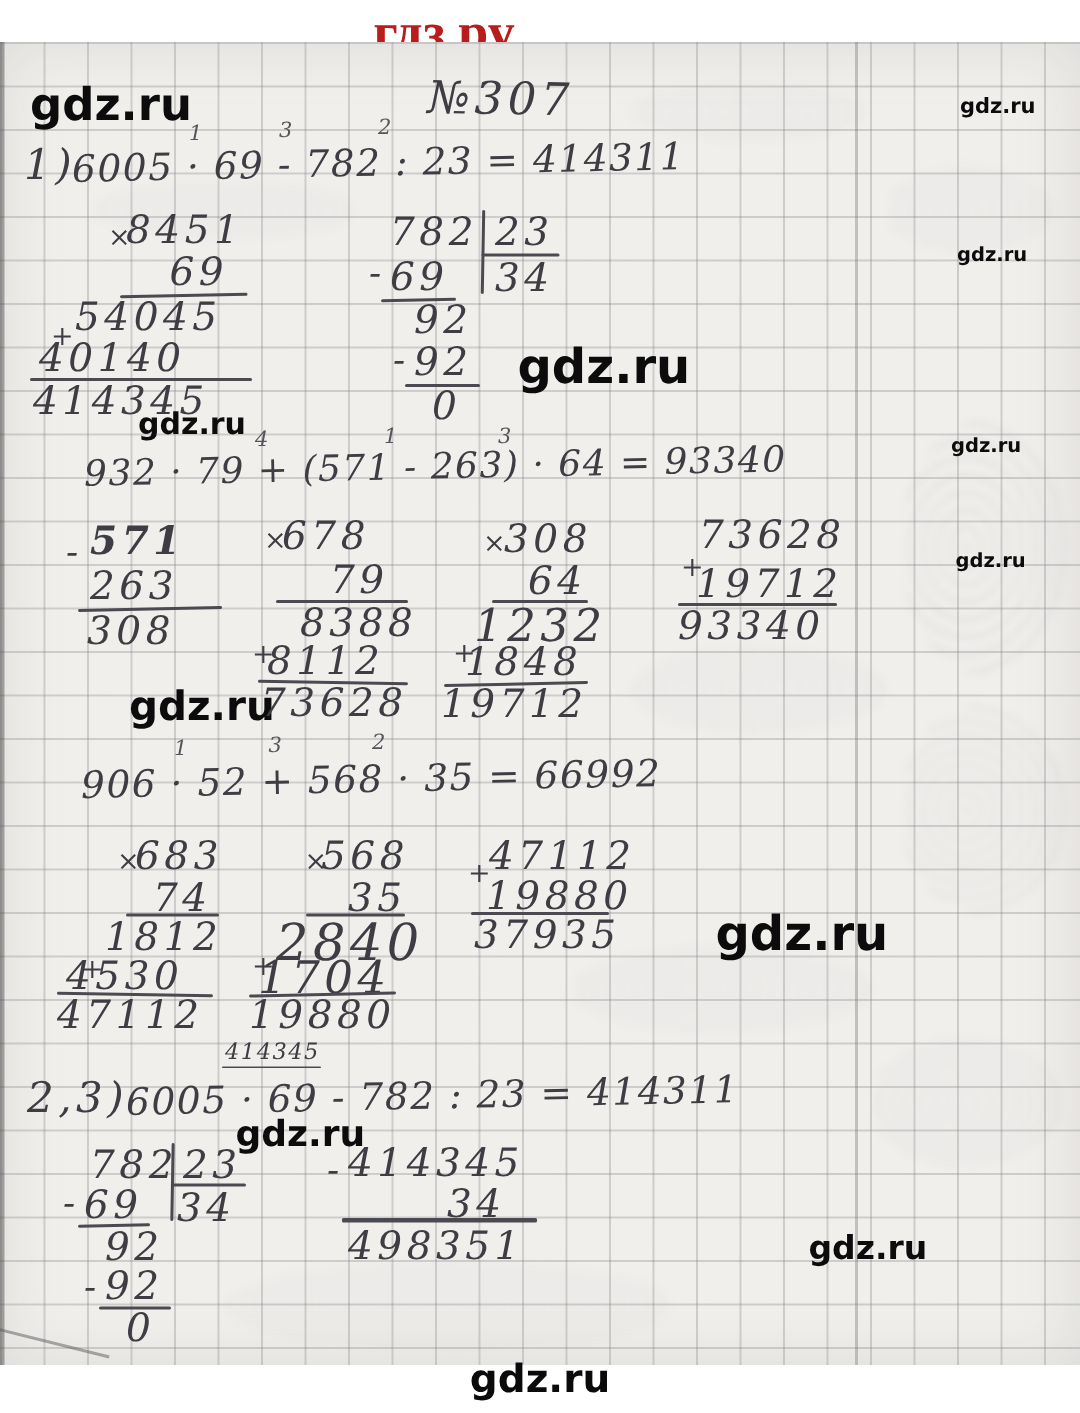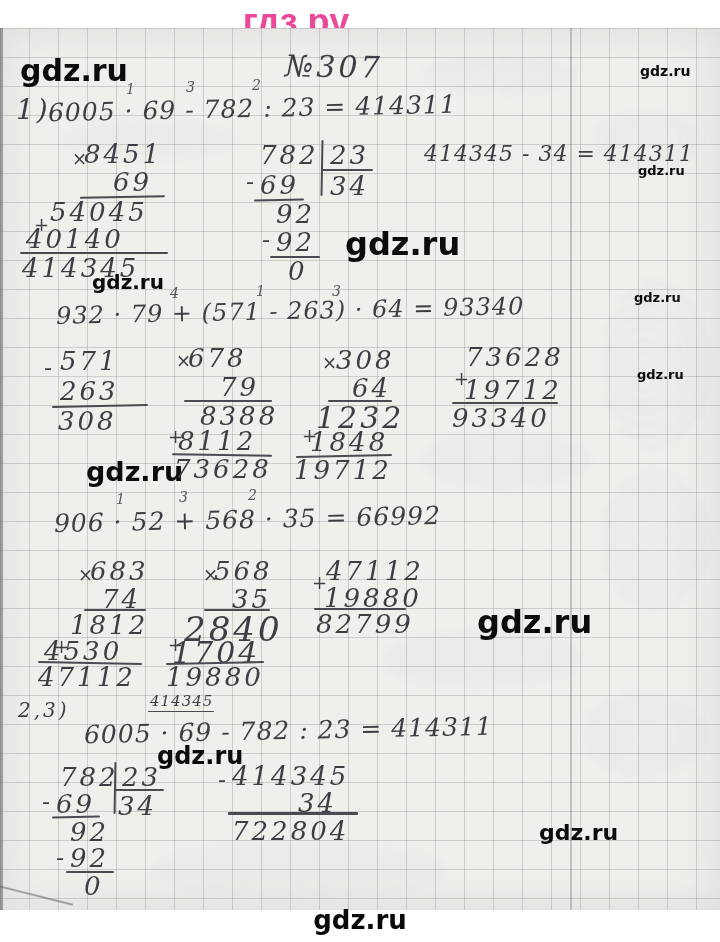--- a/index.html
+++ b/index.html
@@ -1,20 +1,20 @@
 <!DOCTYPE html>
 <html><head>
 <meta charset="utf-8">
 <style>
   html,body{margin:0;padding:0;background:#ffffff;}
   #page{position:relative;width:720px;height:942px;overflow:hidden;background:#ffffff;
         font-family:"DejaVu Sans", sans-serif;}
   
   .site-header{position:absolute;left:0;top:2px;width:592px;text-align:center;
-    font-family:Liberation Sans, sans-serif;font-weight:700;font-size:36px;color:#ec4899;line-height:1.1;}
+    font-family:Liberation Serif, serif;font-weight:700;font-size:36px;color:#b91c1c;line-height:1.1;}
   .site-footer{position:absolute;left:0;top:906px;width:720px;text-align:center;
     font-family:"DejaVu Sans", sans-serif;font-weight:700;font-size:26px;color:#0a0a0a;line-height:1.1;}
   
   .paper{position:absolute;left:0;top:28px;width:720px;height:882px;background-color:#f0efec;
     background-image:
       linear-gradient(to right, rgba(125,125,128,.30) 1px, transparent 1px),
       linear-gradient(to bottom, rgba(125,125,128,.30) 1px, transparent 1px);
     background-size:29px 29px;box-shadow:inset 0 0 40px rgba(160,160,160,.25);}
   .page-edge-v{position:absolute;left:570px;top:28px;width:2px;height:882px;background:rgba(105,105,108,.35);}
   .page-edge-l{position:absolute;left:0;top:28px;width:3px;height:882px;background:rgba(70,70,72,.45);}
@@ -93,29 +93,28 @@
   <div class="hw" style="left:246px;top:170px;font-size:24px;">-</div>
   <div class="hw" style="left:260px;top:172px;font-size:26px;">69</div>
   <div class="hw" style="left:330px;top:173px;font-size:26px;">34</div>
   <div class="ln r1" style="left:254px;top:199px;width:50px;"></div>
   <div class="hw" style="left:276px;top:201px;font-size:26px;">92</div>
   <div class="hw" style="left:262px;top:228px;font-size:24px;">-</div>
   <div class="hw" style="left:276px;top:229px;font-size:26px;">92</div>
   <div class="ln" style="left:270px;top:256px;width:50px;"></div>
   <div class="hw" style="left:288px;top:258px;font-size:26px;">0</div>
 
-  <div class="hw eq" style="left:424px;top:143px;font-size:22px;">414345 - 34 = 414311</div>
 
   <div class="hw eq r1" style="left:56px;top:299px;font-size:24px;">932 · 79 + (571 - 263) · 64 = 93340</div>
   <div class="mark" style="left:170px;top:286px;">4</div>
   <div class="mark" style="left:256px;top:284px;">1</div>
   <div class="mark" style="left:332px;top:284px;">3</div>
 
   <div class="hw" style="left:44px;top:356px;font-size:24px;">-</div>
-  <div class="hw" style="left:60px;top:348px;font-size:26px;">571</div>
+  <div class="hw" style="left:60px;top:348px;font-size:26px;font-weight:bold;">571</div>
   <div class="hw" style="left:60px;top:378px;font-size:26px;">263</div>
   <div class="ln r1" style="left:52px;top:405px;width:96px;"></div>
   <div class="hw" style="left:58px;top:408px;font-size:26px;">308</div>
 
   <div class="hw" style="left:176px;top:352px;font-size:18px;">×</div>
   <div class="hw" style="left:188px;top:345px;font-size:26px;">678</div>
   <div class="hw" style="left:220px;top:374px;font-size:26px;font-style:italic;">79</div>
   <div class="ln" style="left:184px;top:400px;width:88px;"></div>
   <div class="hw" style="left:200px;top:403px;font-size:26px;">8388</div>
   <div class="hw" style="left:168px;top:428px;font-size:18px;">+</div>
@@ -161,42 +160,42 @@
   <div class="hw" style="left:184px;top:612px;font-size:34px;">2840</div>
   <div class="hw" style="left:168px;top:636px;font-size:18px;">+</div>
   <div class="hw" style="left:172px;top:638px;font-size:30px;">1704</div>
   <div class="ln r1" style="left:166px;top:662px;width:98px;"></div>
   <div class="hw" style="left:166px;top:664px;font-size:26px;">19880</div>
 
   <div class="hw" style="left:312px;top:574px;font-size:18px;">+</div>
   <div class="hw" style="left:326px;top:558px;font-size:26px;">47112</div>
   <div class="hw" style="left:324px;top:585px;font-size:26px;">19880</div>
   <div class="ln" style="left:314px;top:608px;width:92px;"></div>
-  <div class="hw" style="left:316px;top:611px;font-size:26px;">82799</div>
+  <div class="hw" style="left:316px;top:611px;font-size:26px;">37935</div>
 
   <div class="hw" style="left:150px;top:694px;font-size:15px;letter-spacing:1px;">414345</div>
   <div class="ln" style="left:148px;top:711px;width:66px;height:1px;"></div>
-  <div class="hw" style="left:18px;top:700px;font-size:20px;">2,3)</div>
+  <div class="hw" style="left:18px;top:718px;font-size:28px;">2,3)</div>
   <div class="hw eq r1" style="left:84px;top:718px;font-size:25px;">6005 · 69 - 782 : 23 = 414311</div>
 
   <div class="hw" style="left:60px;top:764px;font-size:26px;">782</div>
   <div class="vln r2" style="left:114px;top:762px;height:52px;"></div>
   <div class="hw" style="left:122px;top:764px;font-size:26px;">23</div>
   <div class="ln" style="left:114px;top:789px;width:50px;"></div>
   <div class="hw" style="left:42px;top:790px;font-size:24px;">-</div>
   <div class="hw" style="left:56px;top:791px;font-size:26px;">69</div>
   <div class="hw" style="left:118px;top:793px;font-size:26px;">34</div>
   <div class="ln r1" style="left:52px;top:816px;width:48px;"></div>
   <div class="hw" style="left:70px;top:819px;font-size:26px;">92</div>
   <div class="hw" style="left:56px;top:846px;font-size:24px;">-</div>
   <div class="hw" style="left:70px;top:845px;font-size:26px;">92</div>
   <div class="ln" style="left:66px;top:871px;width:48px;"></div>
   <div class="hw" style="left:84px;top:873px;font-size:26px;">0</div>
 
   <div class="hw" style="left:218px;top:768px;font-size:24px;">-</div>
   <div class="hw" style="left:232px;top:763px;font-size:26px;">414345</div>
   <div class="hw" style="left:298px;top:790px;font-size:26px;">34</div>
   <div class="ln" style="left:228px;top:812px;width:130px;height:3px;"></div>
-  <div class="hw" style="left:232px;top:818px;font-size:26px;">722804</div>
+  <div class="hw" style="left:232px;top:818px;font-size:26px;">498351</div>
 
   <div class="site-footer">gdz.ru</div>
 
 </div>
 
 </body></html>

